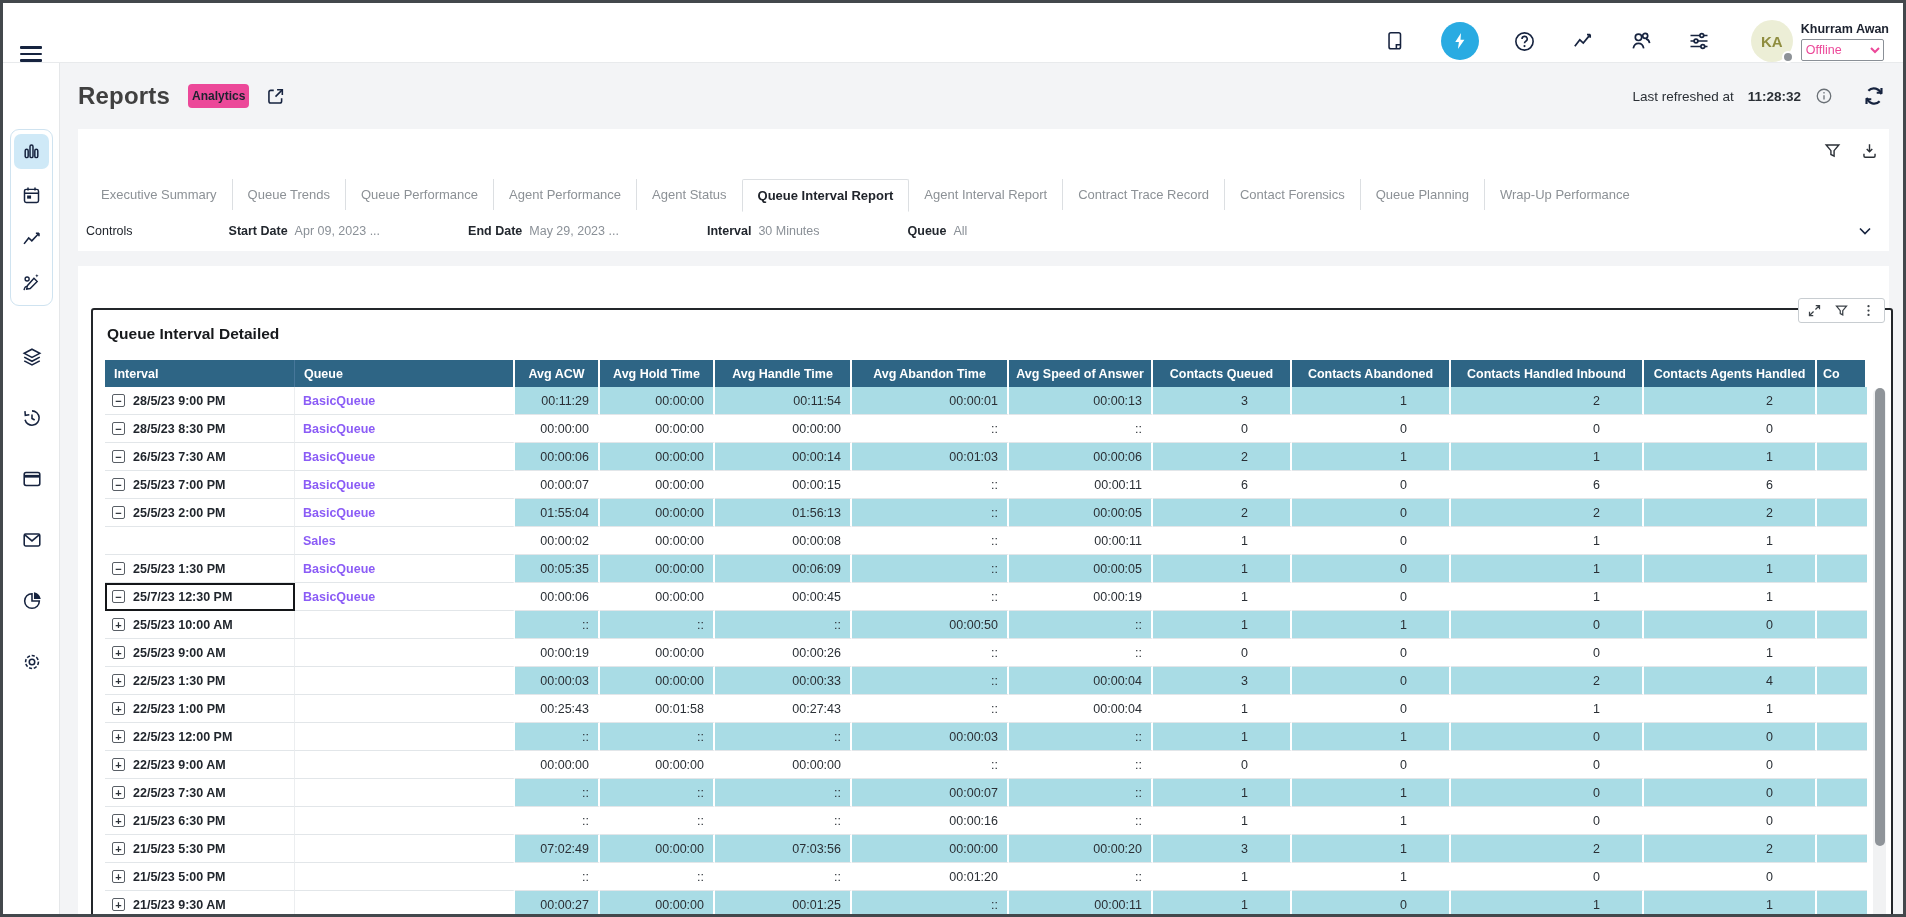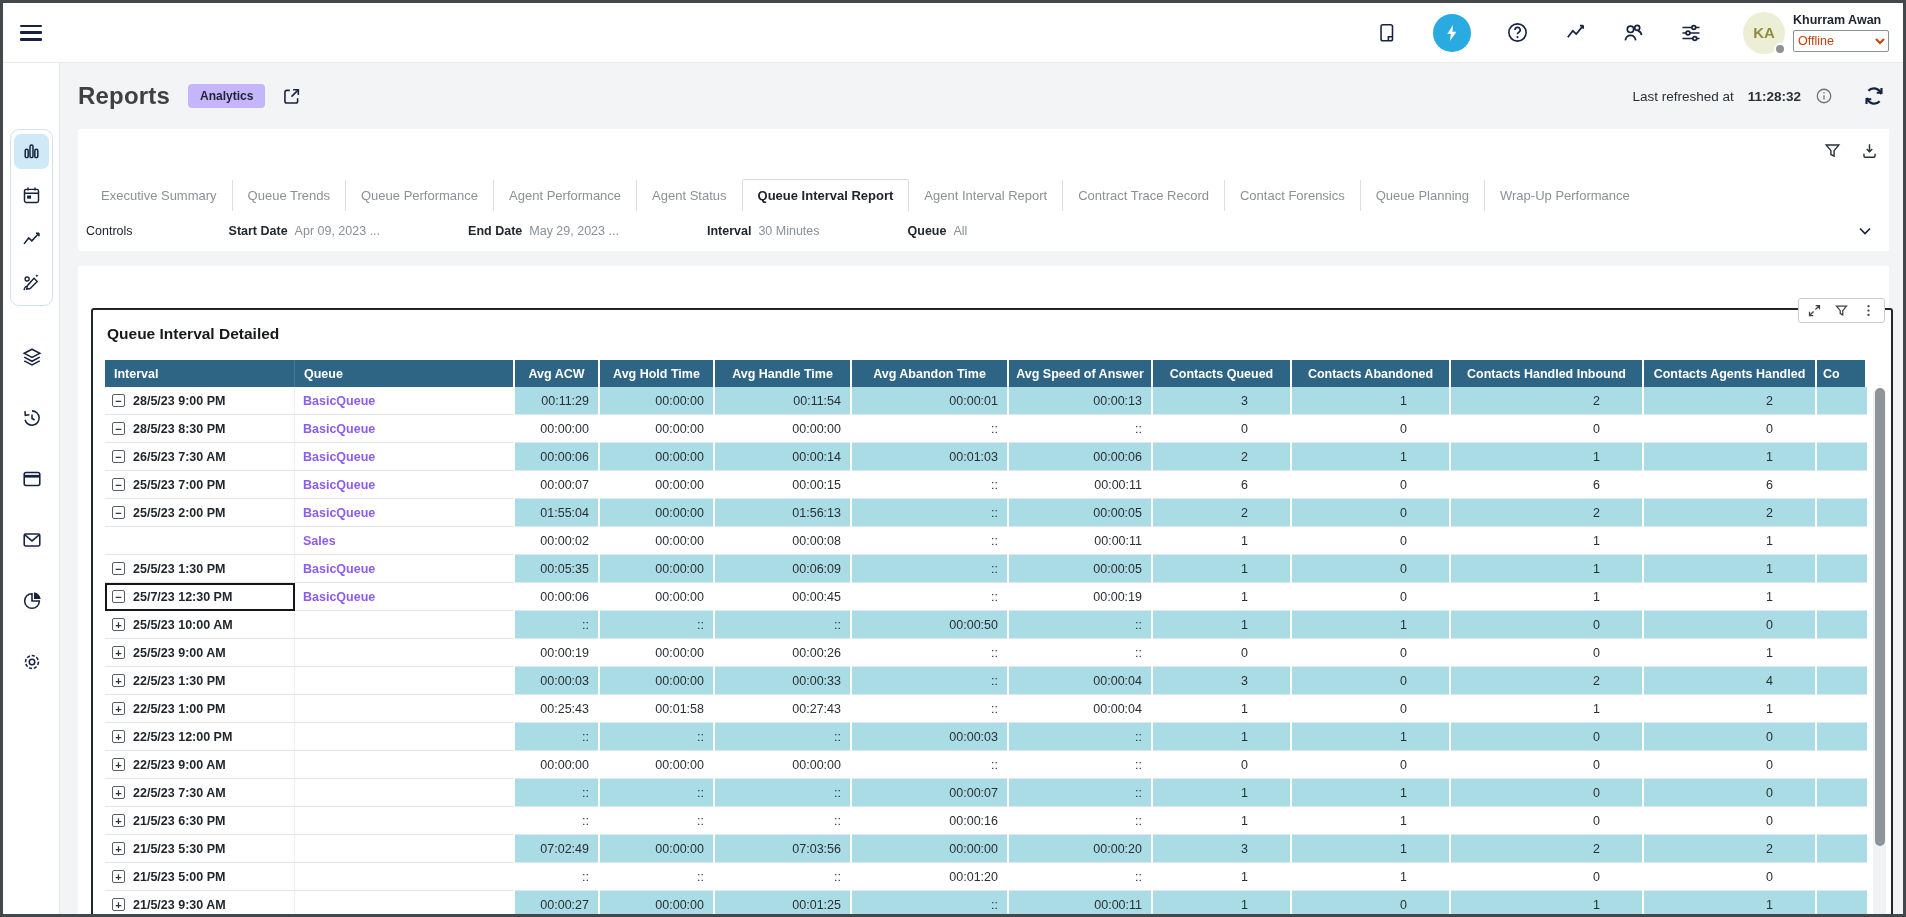--- a/index.html
+++ b/index.html
@@ -4,62 +4,62 @@
 <style>
   * { margin:0; padding:0; box-sizing:border-box; }
   html,body { width:1906px; height:917px; font-family:"Liberation Sans", sans-serif; }
   .window { position:relative; width:1906px; height:917px; background:#f3f4f6; overflow:hidden;
             border:3px solid #43484c; }
   svg { display:block; }
   .icon { color:#16233f; }
 
   
   .topbar { position:absolute; left:0; top:0; right:0; height:60px; background:#fff;
-            border-bottom:1px solid #e8eaec; display:flex; align-items:center; z-index:5; }
+            border-bottom:1px solid #e8eaec; display:flex; align-items:flex-end; z-index:5; }
   .hamburger { width:22px; height:16px; margin-left:17px; display:flex; flex-direction:column; justify-content:space-between; cursor:pointer; }
   .hamburger span { height:2.6px; background:#16233f; border-radius:1px; }
   .topbar-right { margin-left:auto; display:flex; align-items:center; gap:34px; padding-right:14px; }
   .tb-icon { width:24px; height:24px; display:flex; align-items:center; justify-content:center; }
   .bolt-wrap { width:38px; height:38px; border-radius:50%; background:#29abe2; display:flex; align-items:center; justify-content:center; }
   .user-block { display:flex; align-items:center; gap:8px; margin-left:6px; }
   .avatar { position:relative; width:42px; height:42px; border-radius:50%; background:#eceed6;
             display:flex; align-items:center; justify-content:center; font-weight:bold; font-size:15px; color:#8f8d3f; }
   .status-dot { position:absolute; right:-1px; bottom:-1px; width:12px; height:12px; border-radius:50%;
                 background:#8d9297; border:2px solid #fff; }
   .user-meta { display:flex; flex-direction:column; gap:3px; }
   .user-name { font-size:12.5px; font-weight:bold; color:#1d2330; }
-  .status-select { width:96px; height:22px; font-size:12.5px; font-family:"Liberation Sans", sans-serif;
-                   border:1px solid #8a9097; border-radius:2px; background:#fff; color:#c2410c; }
+  .status-select { width:83px; height:22px; font-size:12.5px; font-family:"Liberation Sans", sans-serif;
+                   border:1px solid #8a9097; border-radius:2px; background:#fff; color:#ec4899; }
 
   
   .sidebar { position:absolute; left:0; top:60px; bottom:0; width:57px; background:#fff;
              border-right:1px solid #e5e7e9; z-index:4; }
   .side-group { position:absolute; left:7px; top:66px; width:43px; border:1px solid #cfe3f0; border-radius:9px;
                 padding:4px 0; display:flex; flex-direction:column; align-items:center; gap:9px; }
   .s-item { width:35px; height:35px; border-radius:7px; display:flex; align-items:center; justify-content:center; cursor:pointer; }
   .s-item.active { background:#cfe9f7; }
   .side-rest { position:absolute; left:7px; top:276px; width:43px; display:flex; flex-direction:column; align-items:center; gap:26px; }
 
   
   .page-header { position:absolute; left:57px; top:60px; right:0; height:66px; display:flex; align-items:center;
                  padding:0 16px 0 18px; }
   .page-title { font-size:24px; font-weight:bold; color:#404040; letter-spacing:.2px; }
-  .badge { margin-left:18px; background:#c4b5fd; color:#1d2330; font-size:12px; font-weight:bold;
-           padding:5px 12px; border-radius:4px; }
+  .badge { margin-left:18px; background:#ec4899; color:#1d2330; font-size:12px; font-weight:bold;
+           padding:5px 4px; border-radius:4px; }
   .ext-link { margin-left:16px; }
   .refresh-area { margin-left:auto; display:flex; align-items:center; gap:14px; font-size:13.5px; color:#2a2f35; }
   .refresh-time { font-weight:bold; }
   .refresh-btn { margin-left:14px; }
 
   
   .card { position:absolute; left:75px; top:126px; right:14px; bottom:0; background:#fff; }
   .card-tools { position:absolute; top:138px; right:24px; display:flex; gap:18px; z-index:6; }
 
   
-  .tabs { position:absolute; left:83px; right:20px; top:176px; height:32px; display:flex; align-items:center; z-index:5; }
+  .tabs { position:absolute; left:83px; right:20px; top:176px; height:32px; display:flex; align-items:flex-start; z-index:5; }
   .tab { font-size:13px; color:#8c9196; padding:8px 15px; white-space:nowrap; cursor:pointer;
          border-left:1px solid #dcdfe2; background:transparent; }
   .tab:first-child { border-left:none; }
   .tab.active { color:#20242b; font-weight:bold; background:#fff;
                 border:1px solid #dcdfe2; border-bottom:1px solid #fff; border-radius:2px 2px 0 0; }
   .tab.active + .tab { border-left:none; }
 
   
   .controls { position:absolute; left:83px; right:20px; top:208px; height:40px; display:flex; align-items:center;
               font-size:12.5px; color:#22272e; z-index:4; }

